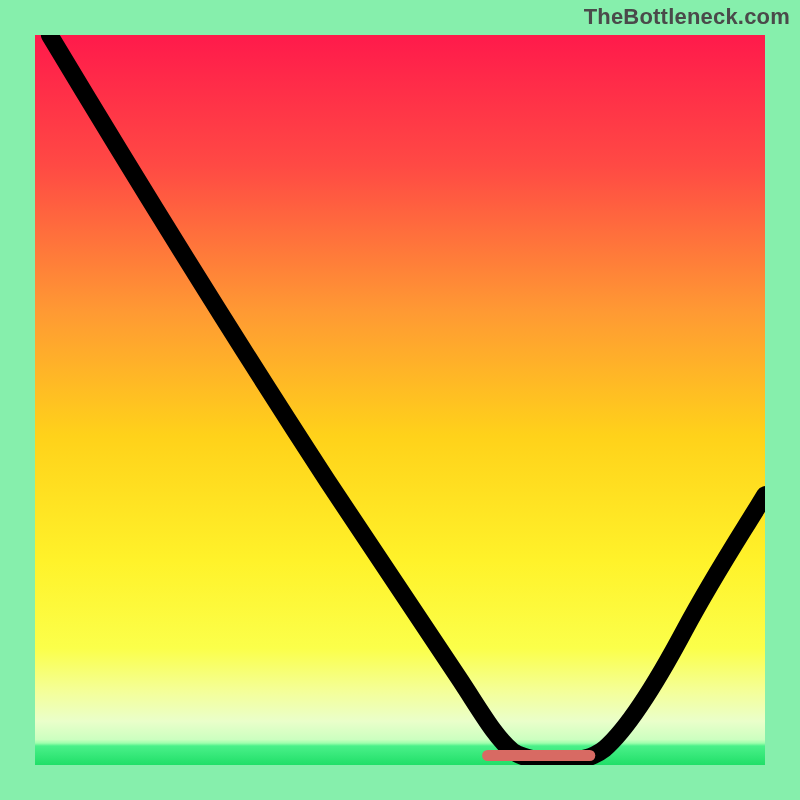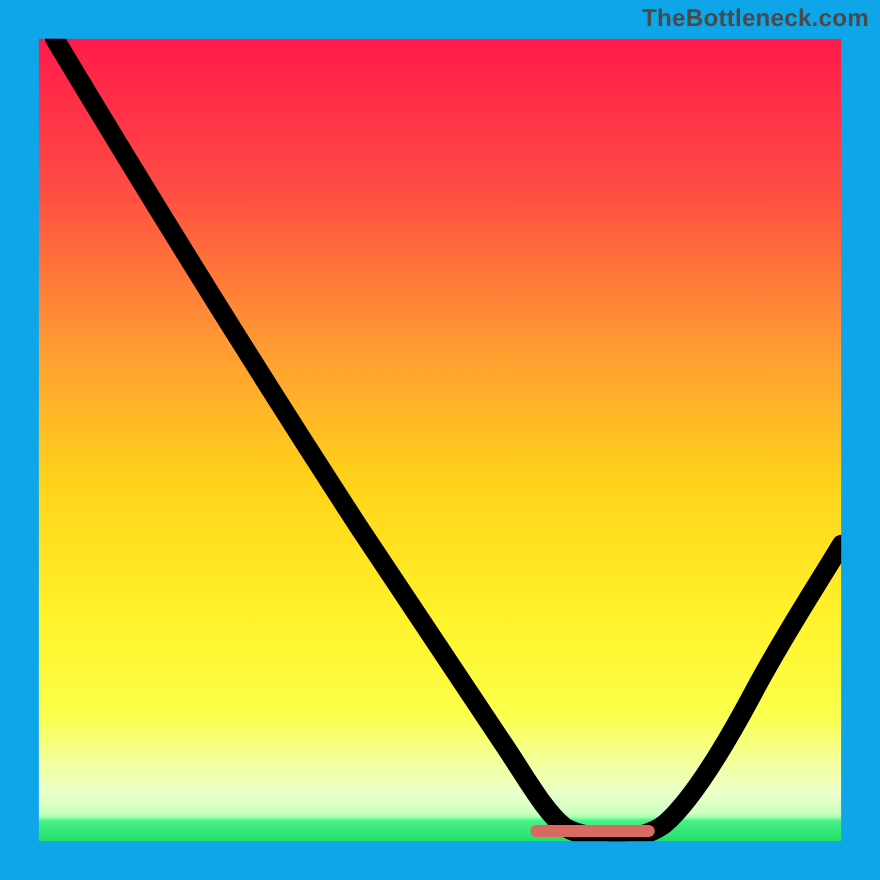--- a/index.html
+++ b/index.html
@@ -8,21 +8,21 @@
     width: 800px;
     height: 800px;
     background: #000;
     overflow: hidden;
     font-family: Arial, Helvetica, sans-serif;
   }
   .outer {
     position: relative;
     width: 800px;
     height: 800px;
-    background: #0ea5e9;
+    background: #86efac;
   }
   .watermark {
     position: absolute;
     top: 4px;
     right: 10px;
     color: #4a4a4a;
     font-size: 22px;
     font-weight: 600;
     letter-spacing: 0.2px;
     z-index: 10;

